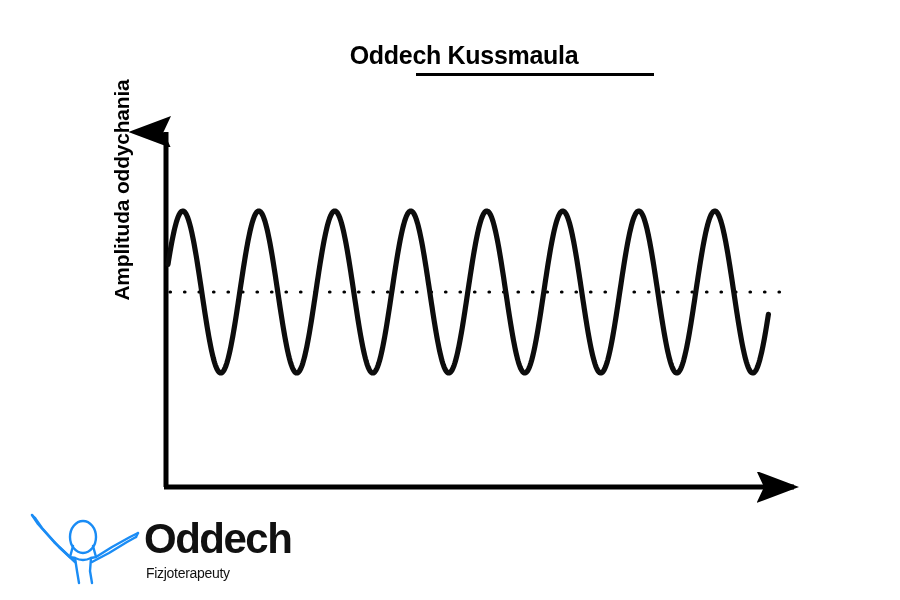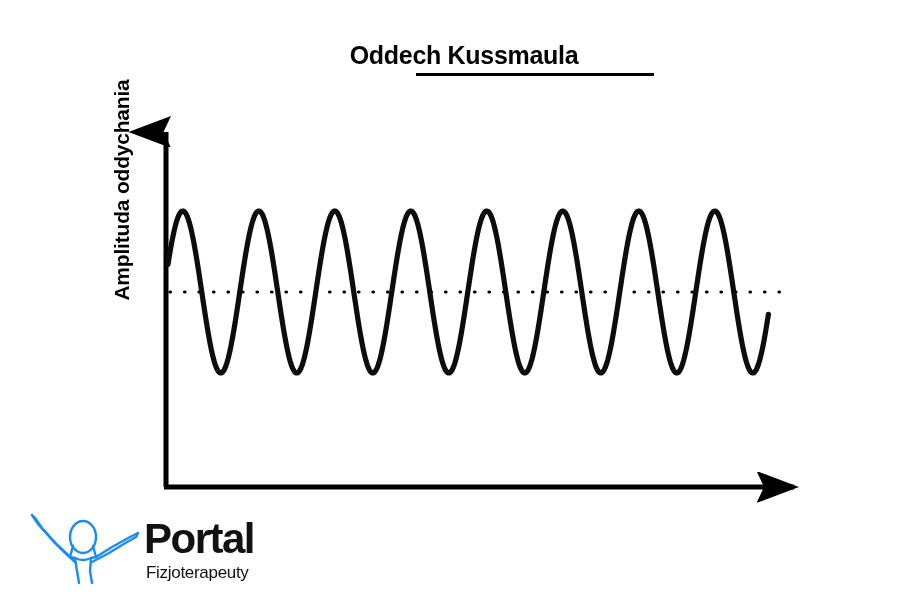--- a/index.html
+++ b/index.html
@@ -101,21 +101,21 @@
     font-weight: bold;
     letter-spacing: -1.5px;
     color: #111111;
     line-height: 44px;
   }
   .logo-sub {
     position: absolute;
     left: 124px;
     top: 58px;
     font-family: "Liberation Sans", sans-serif;
-    font-size: 17px;
+    font-size: 14px;
     font-weight: normal;
     letter-spacing: -0.3px;
     color: #111111;
     line-height: 20px;
   }
 </style>
 </head>
 <body>
 
 <div id="figure">
@@ -163,17 +163,17 @@
 
         <path d="M 6 6 L 9 9"></path>
 
         <path d="M 70 48 L 86 38 L 104 28 L 112 24"></path>
 
         <path d="M 66 53 L 83 44 L 101 33 L 110 28"></path>
 
         <path d="M 112 24 L 110 28"></path>
       </g>
     </svg>
-    <div class="logo-wordmark">Portal</div>
+    <div class="logo-wordmark">Oddech</div>
     <div class="logo-sub">Fizjoterapeuty</div>
   </div>
 
 </div>
 
 </body></html>

